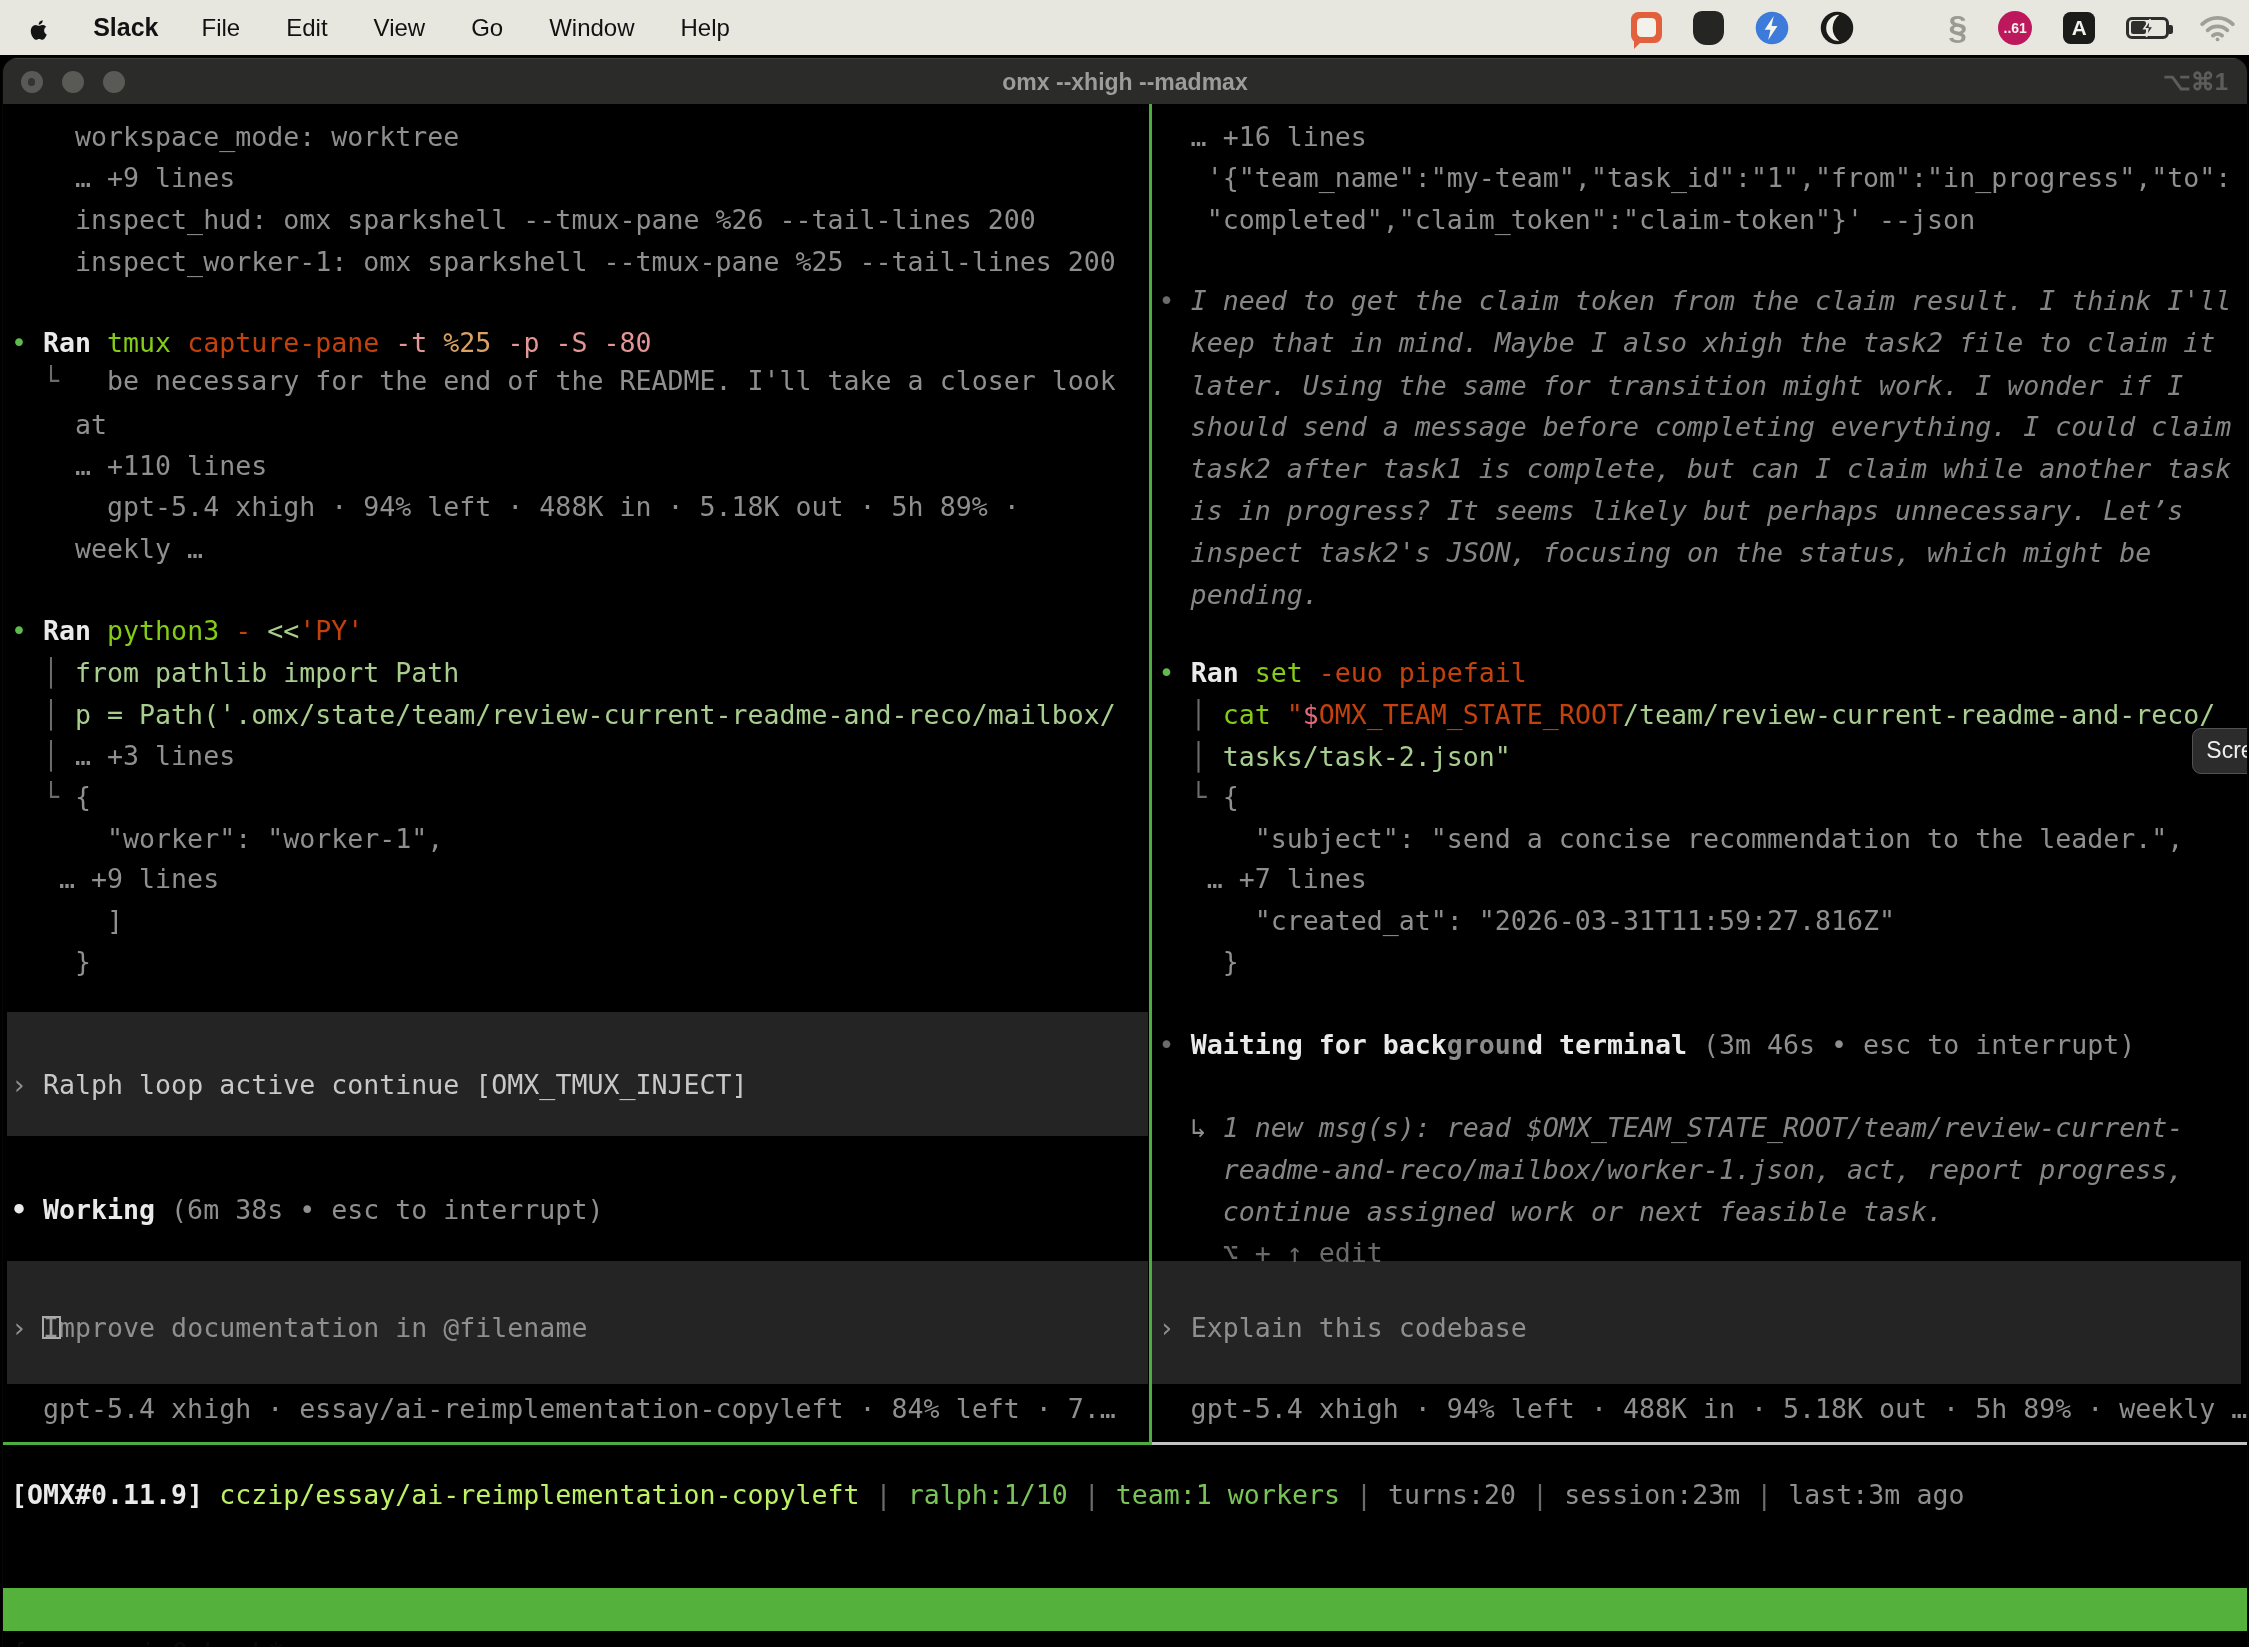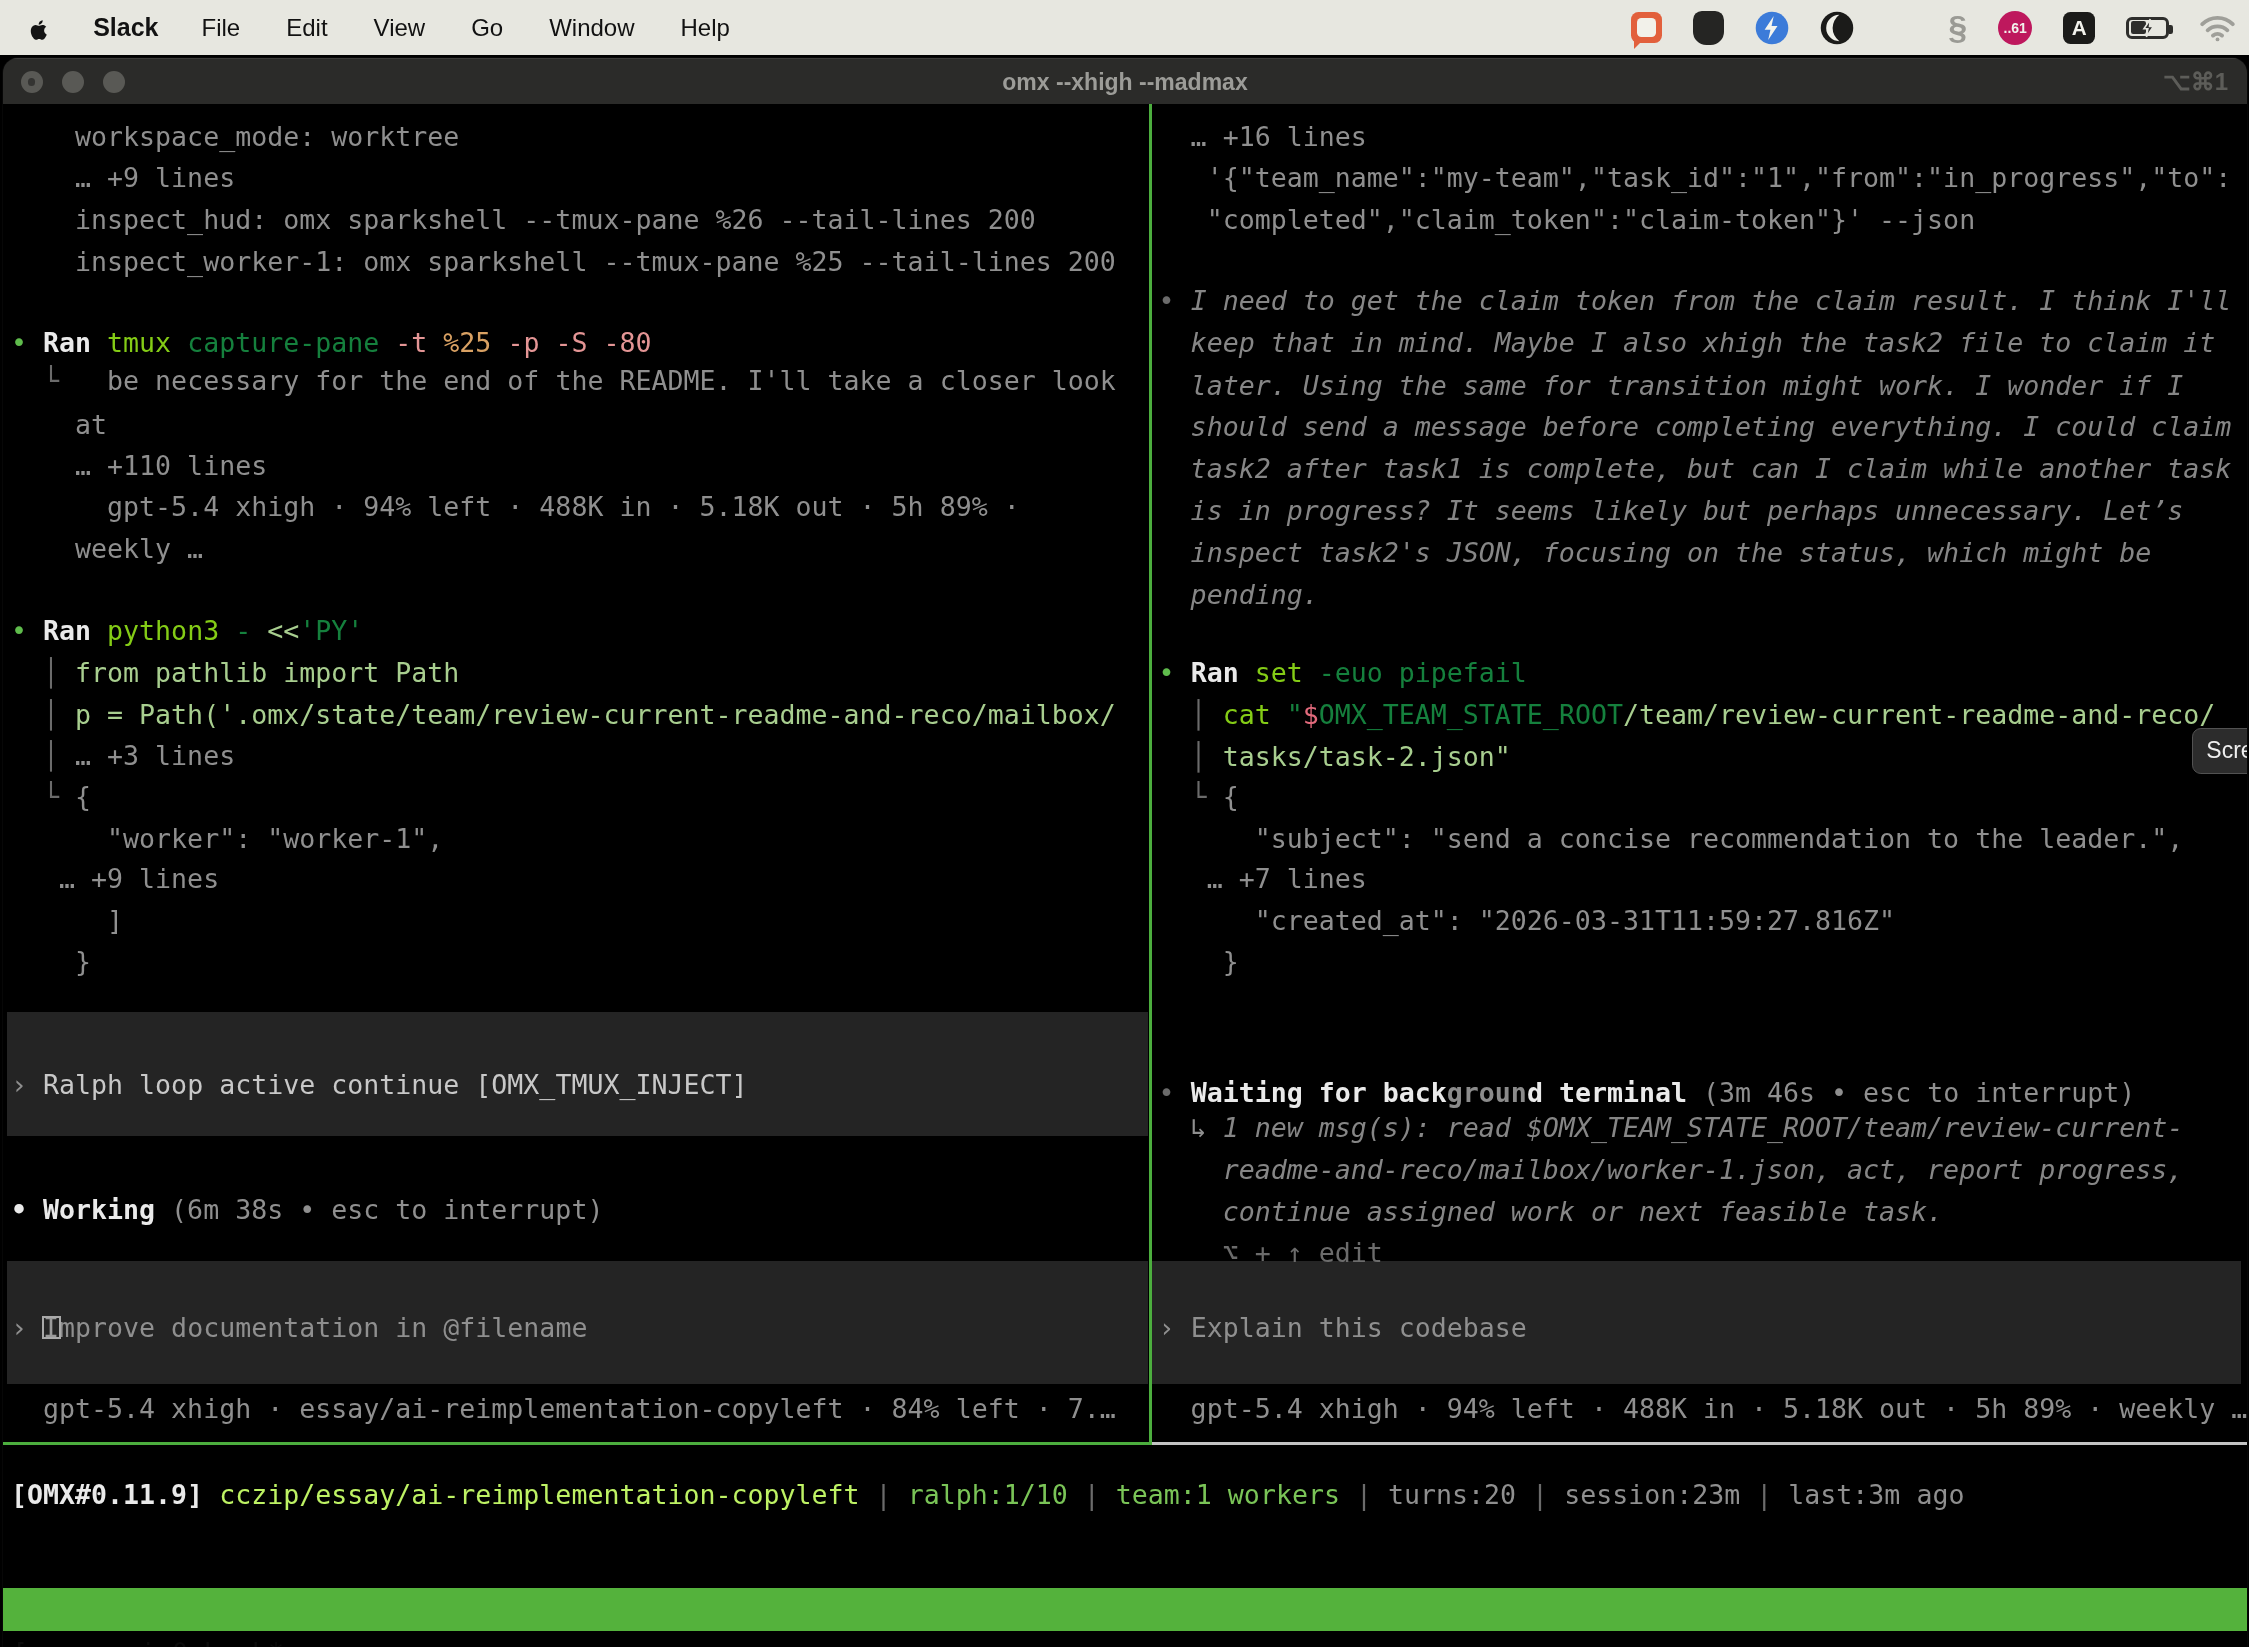--- a/index.html
+++ b/index.html
@@ -69,21 +69,21 @@
   .pane-left  .trow { left:8px; }
   .pane-right .trow { left:6.6px; }
   .content > .statusrows .trow { left:8px; }
 
   .c-g  { color:#8F8F8F; }
   .c-d  { color:#6B6B6B; }
   .c-br { color:#C8C8C8; }
   .c-w  { color:#EAEAEA; font-weight:bold; }
   .c-gb { color:#5FBC4C; }
   .c-bl { color:#84cc16; }
-  .c-lv { color:#15803d;margin-top:44px; }
+  .c-lv { color:#c2410c;margin-top:44px; }
   .c-pk { color:#E49595; }
   .c-or { color:#D9A163; }
   .c-rd { color:#E26A7C; }
   .c-gr { color:#A8CE8F; }
   .c-cy { color:#bef264; }
   .c-sg { color:#7AC457; }
   .c-it { color:#868686; font-style:italic; }
   .c-db { color:#8B8B8B; font-weight:bold; }
   .c-cur { color:#9A9A9A; position:relative; }
   .c-cur::after { content:""; position:absolute; left:-1.5px; top:3.7px; bottom:3.7px; right:-1.5px;
@@ -228,21 +228,21 @@
         <div class="trow" style="top: 428px;"><span class="c-it">  inspect task2's JSON, focusing on the status, which might be</span></div>
         <div class="trow" style="top: 548px;"><span class="c-gb">• </span><span class="c-w">Ran </span><span class="c-bl">set </span><span class="c-lv">-euo pipefail</span></div>
         <div class="trow" style="top: 470px;"><span class="c-it">  pending.</span></div>
         <div class="trow" style="top: 590px;"><span class="c-d">  │ </span><span class="c-bl">cat </span><span class="c-lv">"</span><span class="c-rd">$</span><span class="c-lv">OMX_TEAM_STATE_ROOT</span><span class="c-gr">/team/review-current-readme-and-reco/</span></div>
         <div class="trow" style="top: 632px;"><span class="c-d">  │ </span><span class="c-gr">tasks/task-2.json"</span></div>
         <div class="trow" style="top: 672px;"><span class="c-d">  └ </span><span class="c-g">{</span></div>
         <div class="trow" style="top: 714px;"><span class="c-g">      "subject": "send a concise recommendation to the leader.",</span></div>
         <div class="trow" style="top: 754px;"><span class="c-g">   … +7 lines</span></div>
         <div class="trow" style="top: 796px;"><span class="c-g">      "created_at": "2026-03-31T11:59:27.816Z"</span></div>
         <div class="trow" style="top: 837px;"><span class="c-g">    }</span></div>
-        <div class="trow" style="top: 920px; margin-top: 48px;"><span class="c-d">• </span><span class="c-w">Waiting for back</span><span class="c-db">groun</span><span class="c-w">d terminal </span><span class="c-g">(3m 46s • esc to interrupt)</span></div>
+        <div class="trow" style="top: 920px;"><span class="c-d">• </span><span class="c-w">Waiting for back</span><span class="c-db">groun</span><span class="c-w">d terminal </span><span class="c-g">(3m 46s • esc to interrupt)</span></div>
         <div class="trow" style="top: 1003px;"><span class="c-g">  ↳ </span><span class="c-it">1 new msg(s): read $OMX_TEAM_STATE_ROOT/team/review-current-</span></div>
         <div class="trow" style="top: 1045px;"><span class="c-it">    readme-and-reco/mailbox/worker-1.json, act, report progress,</span></div>
         <div class="trow" style="top: 1087px;"><span class="c-it">    continue assigned work or next feasible task.</span></div>
         <div class="trow" style="top: 1128px;"><span class="c-d">    ⌥ + ↑ edit</span></div>
         <div class="trow" style="top: 1203px;"><span class="c-g">› </span><span class="c-g">Explain this codebase</span></div>
         <div class="trow" style="top: 1284px;"><span class="c-g">  gpt-5.4 xhigh · 94% left · 488K in · 5.18K out · 5h 89% · weekly …</span></div>
       </div>
 
     <div class="divider"></div>
     <div class="hb-left"></div>

